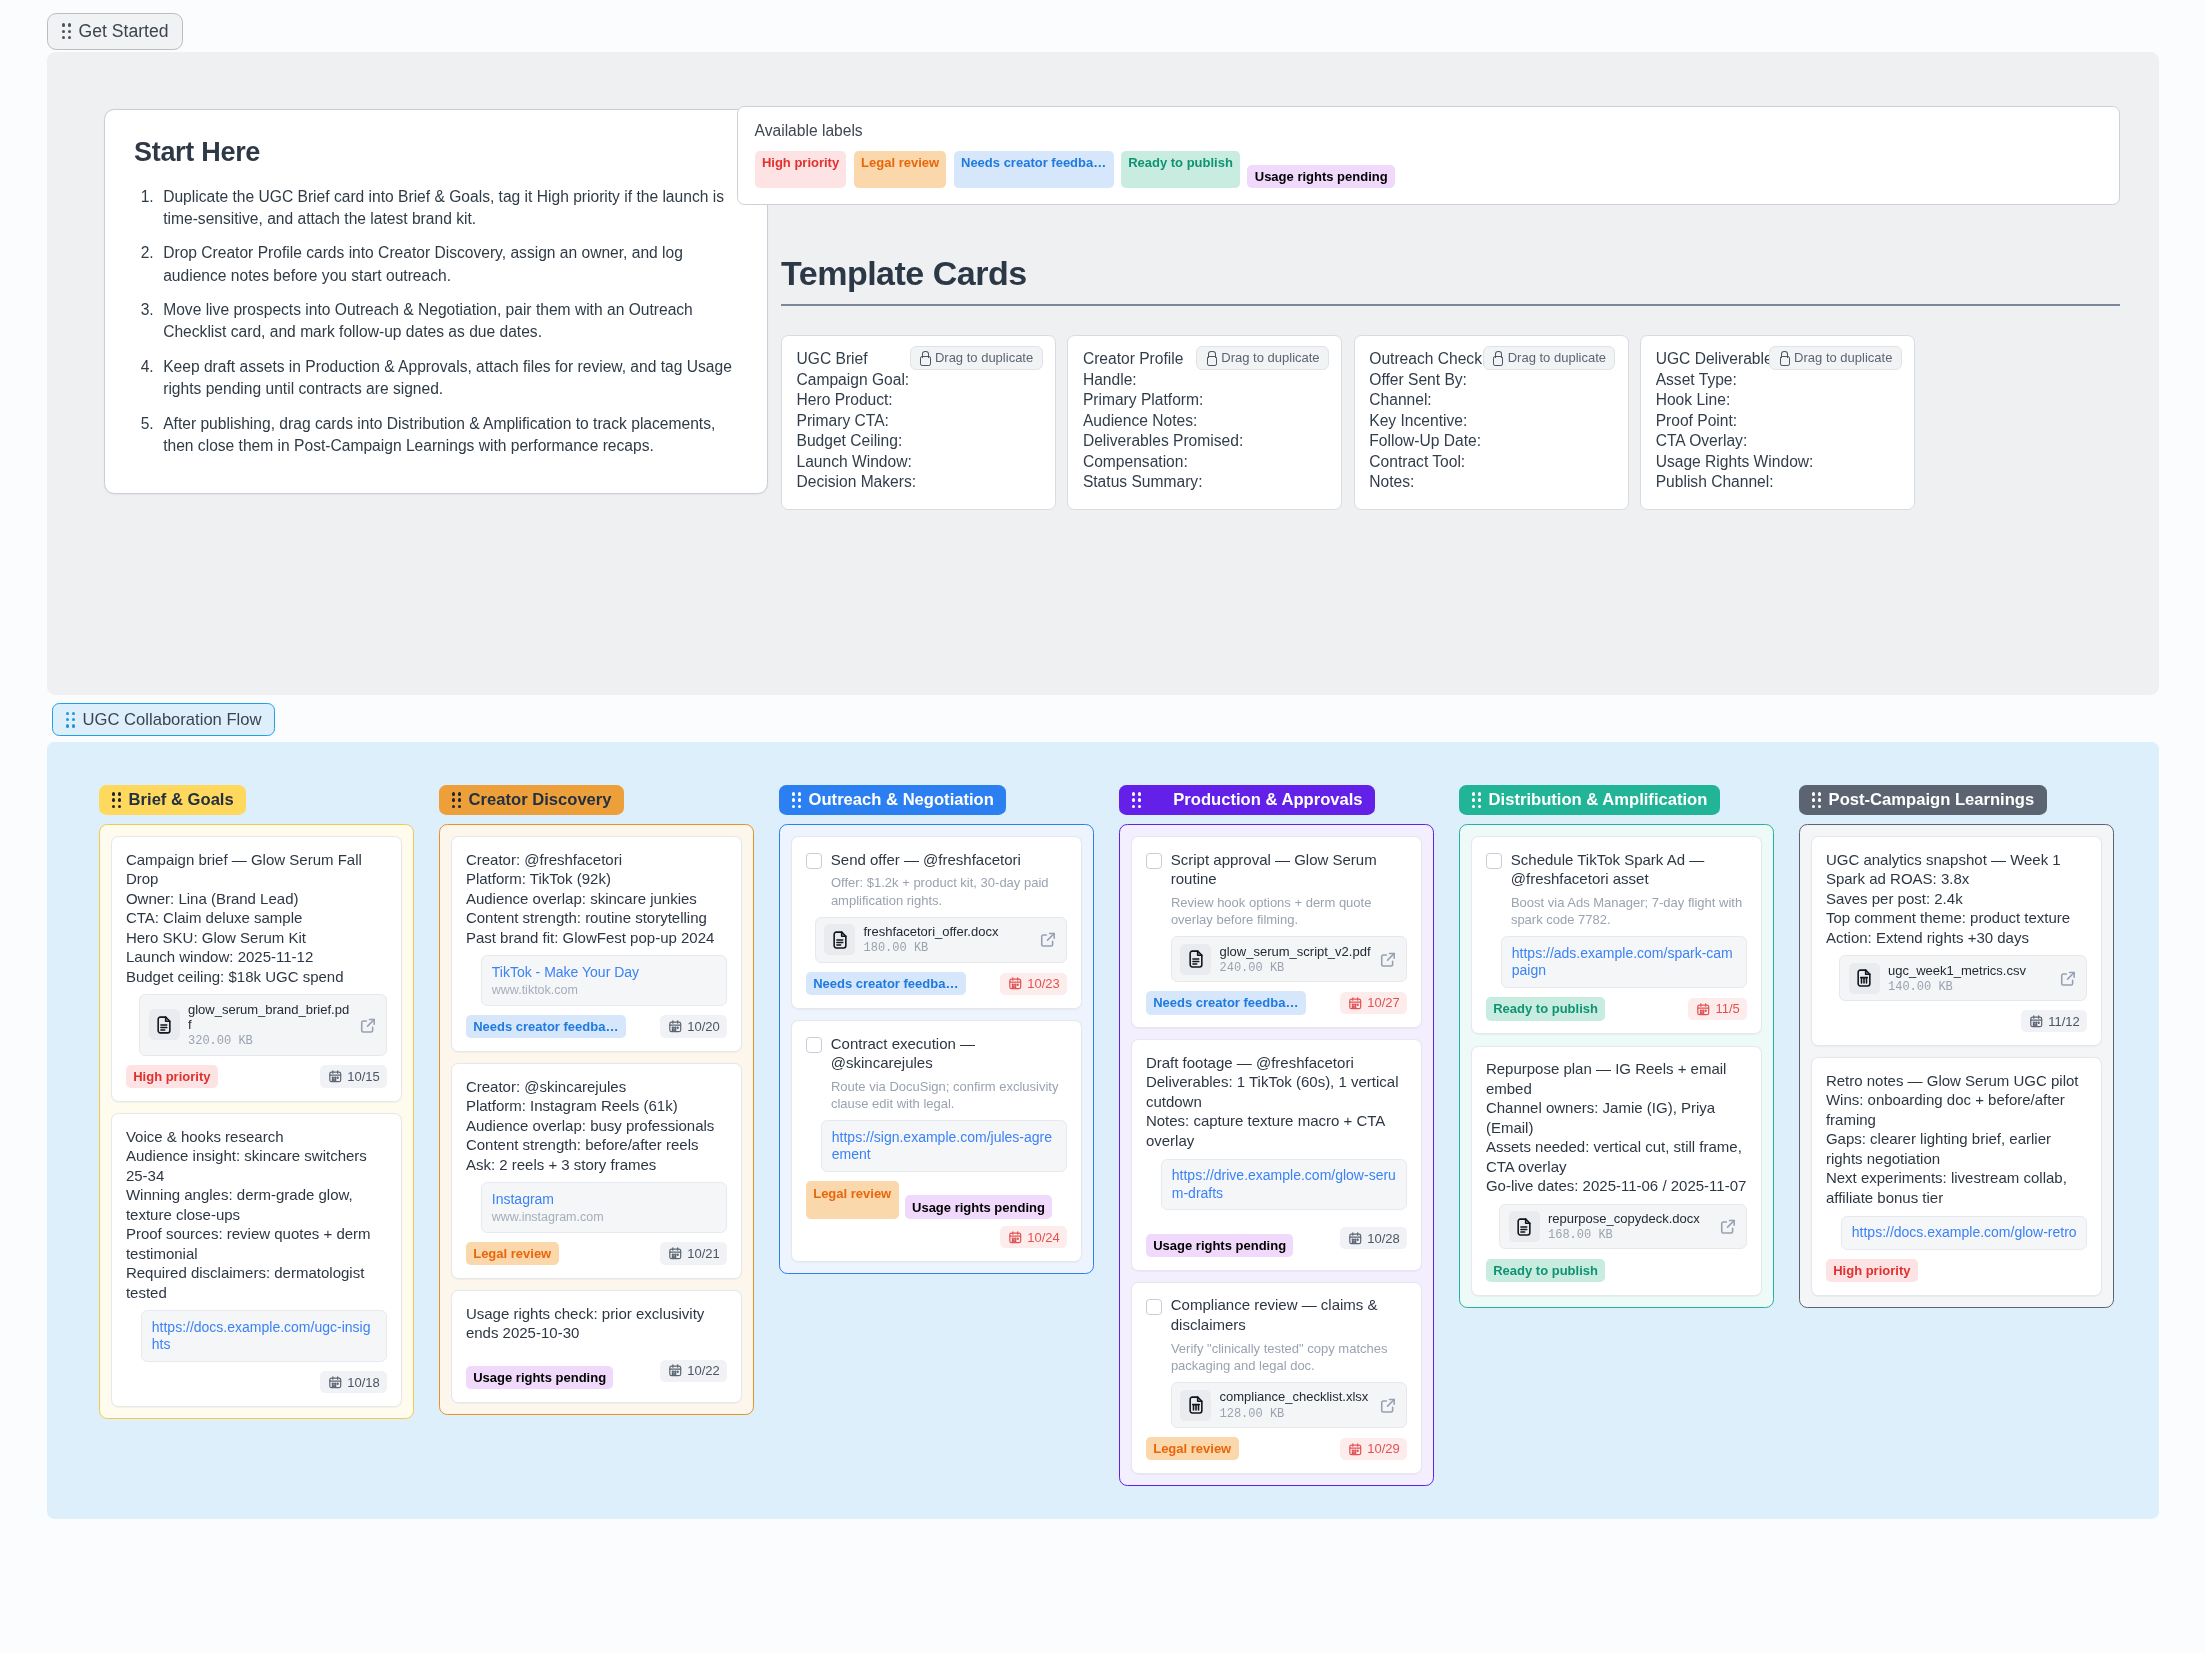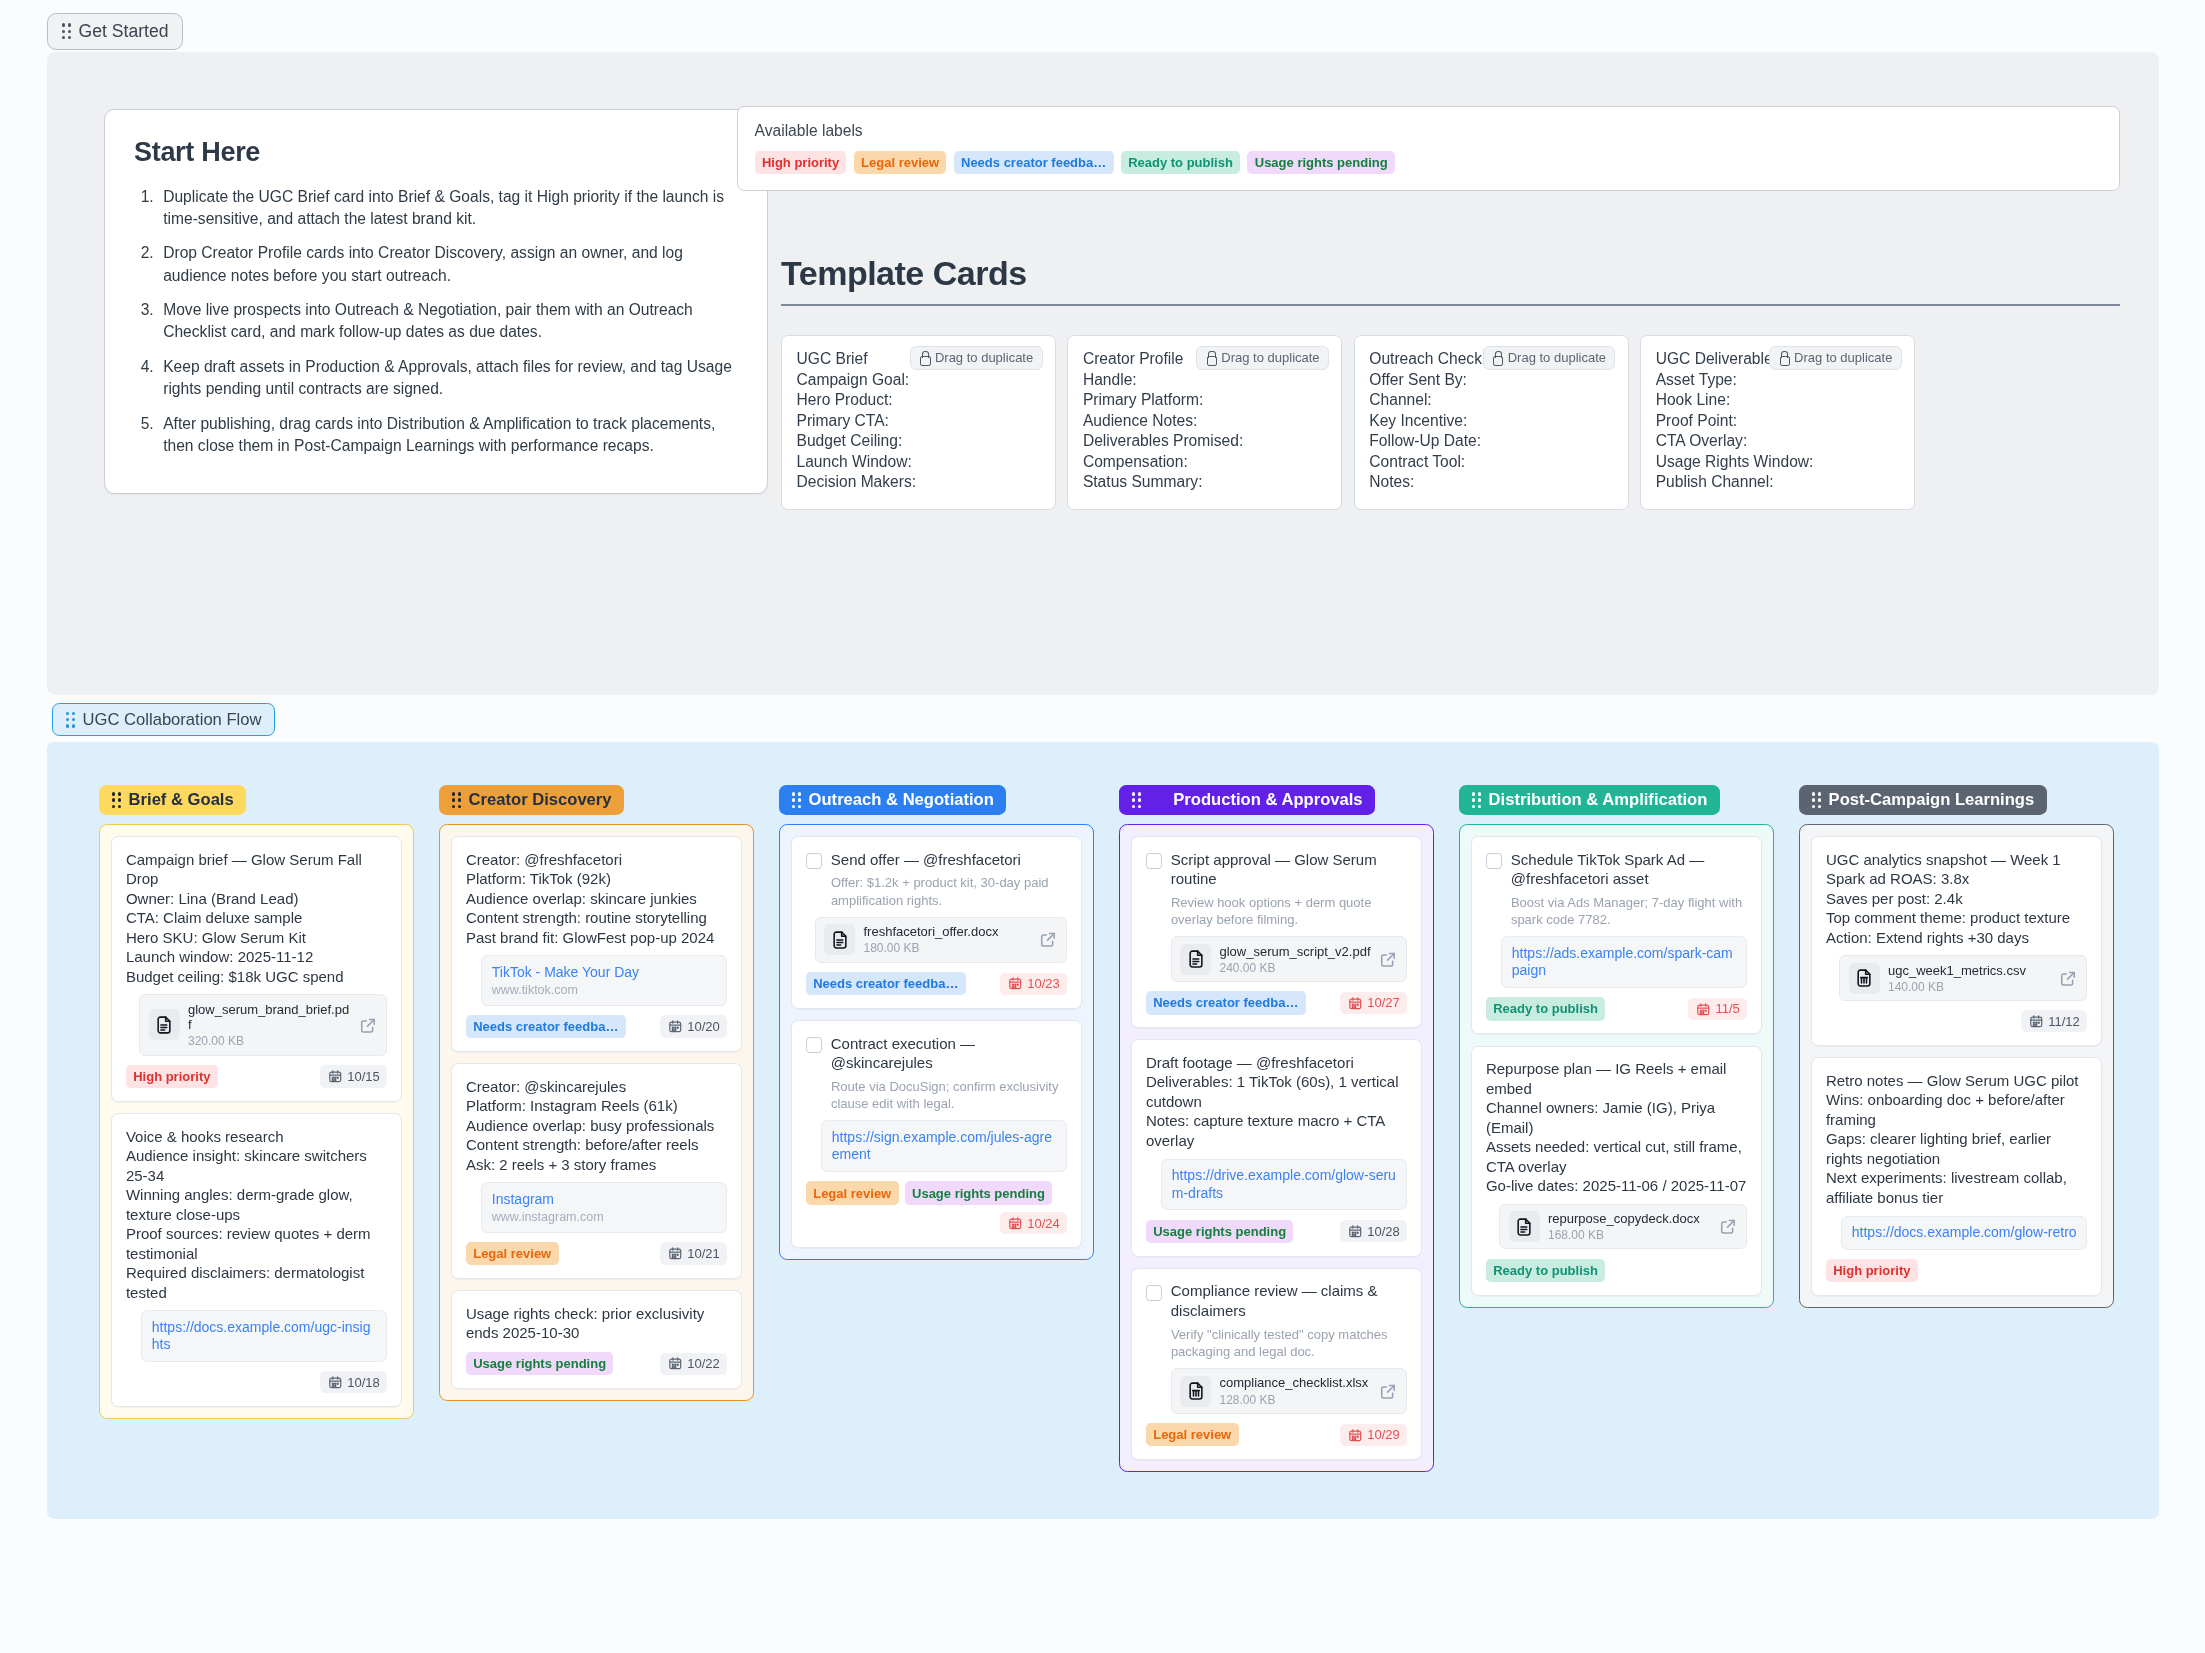--- a/index.html
+++ b/index.html
@@ -79,21 +79,21 @@
   .label-row { display: flex; gap: 7.3px; flex-wrap: wrap; }
   .lbl {
     font-size: 13px; font-weight: 600;
     padding: 4.2px 7.3px; border-radius: 4.7px;
     white-space: nowrap;
   }
   .lbl-red    { background:#fde3e3; color:#e03131; }
   .lbl-orange { background:#fbd7ac; color:#e8670c; }
   .lbl-blue   { background:#d6e6fb; color:#1f7ae0; }
   .lbl-green  { background:#c9ece0; color:#0f9372; }
-  .lbl-purple { background:#f0d9fb; color:#15803d; }
+  .lbl-purple { background:#f0d9fb; color:#000000;margin-top:14px; }
 
   
   .tmpl-head {
     position: absolute; left: 734px; top: 202px;
     width: 1339px;
     font-size: 34px; font-weight: 700; letter-spacing:-0.5px;
     color: #2d3846;
     padding-bottom: 11.4px;
     border-bottom: 2.1px solid #7c8798;
   }
@@ -181,21 +181,21 @@
     background:#f4f5f7; border:1px solid #e6e8ec; border-radius: 6.2px;
     padding: 6.2px 8.3px; margin-top: 8.3px;
   }
   .fileicon {
     flex:none; width: 31px; height:31px; border-radius:5.2px; background:#e9ebef;
     display:flex; align-items:center; justify-content:center;
   }
   .fileicon svg { width: 20px; height: 20px; }
   .fmeta { flex:1 1 auto; min-width:0; }
   .fname { font-size: 13px; color:#222a35; line-height:1.2; word-break: break-all; }
-  .fsize { font-size: 12px; color:#9aa3b0; margin-top: 1.6px; }
+  .fsize { font-size: 12px; color:#9aa3b0; margin-top: 1.6px; font-family: Liberation Mono, monospace; }
   .extlink { flex:none; width:18.7px; height:18.7px; }
   .extlink svg { width:18.7px; height:18.7px; }
 
   .linkbox {
     background:#f4f6f8; border:1px solid #e6e9ee; border-radius:6.2px;
     padding: 7.3px 9.3px; margin-top: 8.3px; margin-left: 15.6px;
   }
   .linkbox a { font-size:14px; color:#3b82f6; text-decoration:none; word-break: break-all; line-height:1.25; display:block;}
   .linkbox .lsub { font-size: 12.5px; color: #a6aebb; margin-top:2.1px;}
 

